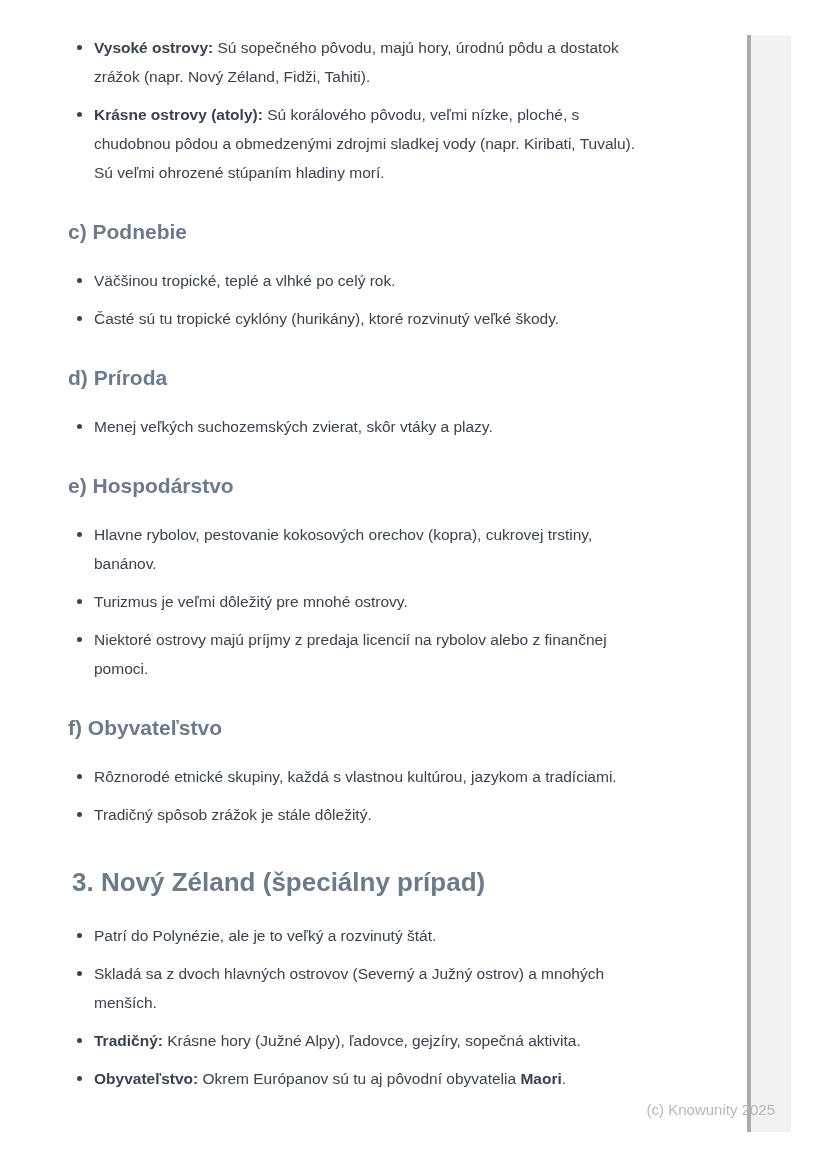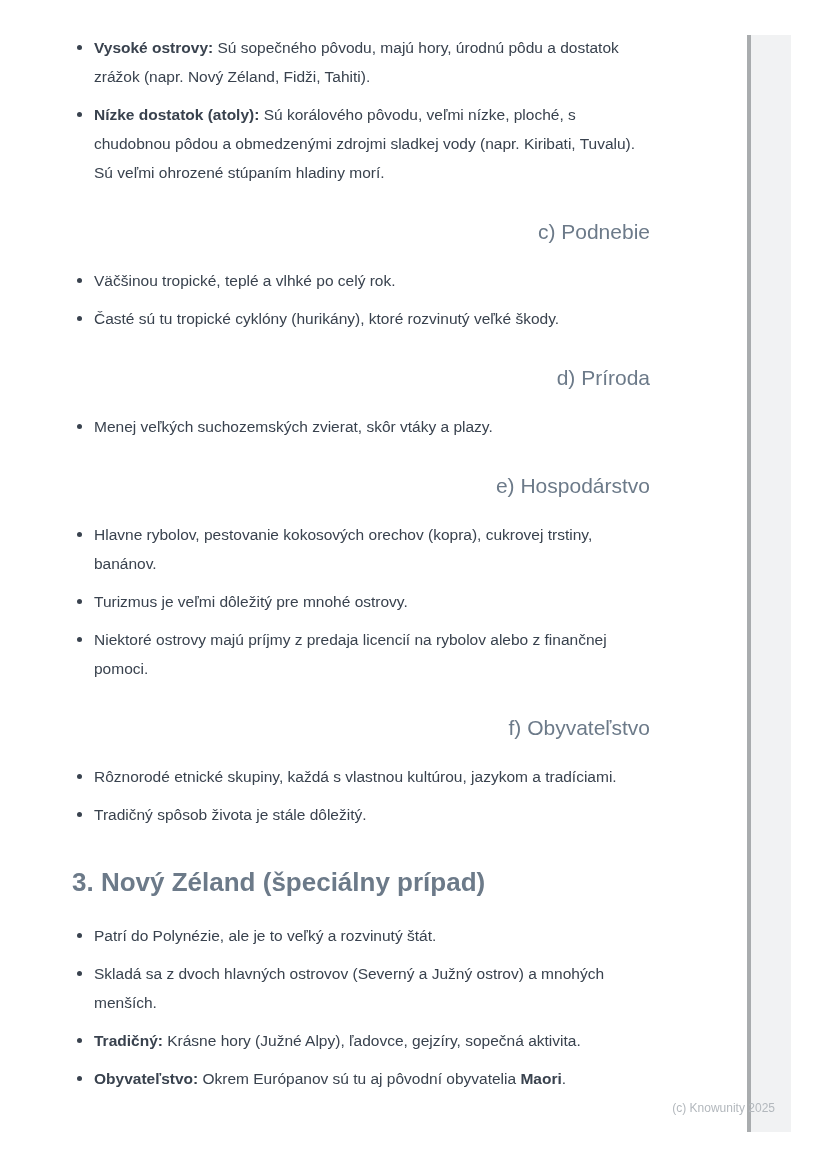--- a/index.html
+++ b/index.html
@@ -50,24 +50,23 @@
     top:12px;
     width:5px;
     height:5px;
     border-radius:50%;
     background:var(--body-color);
   }
   .bold{font-weight:700;}
   h3{
     color:var(--heading-color);
     font-size:21px;
-    font-weight:400;
+    font-weight:700;
     line-height:29px;
     margin:30px 0 20px 0;
-    text-align:right;
   }
   h2{
     color:var(--heading-color);
     font-size:26px;
     font-weight:600;
     line-height:34px;
     margin:36px 0 22px 4px;
   }
   .page-edge{
     position:absolute;
@@ -86,53 +85,53 @@
   .page-edge .edge-band{
     position:absolute;
     left:4px;top:0;
     width:40px;height:100%;
     background:var(--edge-band);
   }
   .watermark{
     position:absolute;
     top:1101px;
     right:53px;
-    font-size:12px;
+    font-size:15px;
     color:var(--footer-color);
     z-index:5;
   }
 </style>
 </head>
 <body>
 
 <div class="page">
   <div class="content">
       <ul class="bullet-list">
         <li><span class="bold">Vysoké ostrovy:</span><span> Sú sopečného pôvodu, majú hory, úrodnú pôdu a dostatok zrážok (napr. Nový Zéland, Fidži, Tahiti).</span></li>
-        <li><span class="bold">Nízke dostatok (atoly):</span><span> Sú korálového pôvodu, veľmi nízke, ploché, s chudobnou pôdou a obmedzenými zdrojmi sladkej vody (napr. Kiribati, Tuvalu). Sú veľmi ohrozené stúpaním hladiny morí.</span></li>
+        <li><span class="bold">Krásne ostrovy (atoly):</span><span> Sú korálového pôvodu, veľmi nízke, ploché, s chudobnou pôdou a obmedzenými zdrojmi sladkej vody (napr. Kiribati, Tuvalu). Sú veľmi ohrozené stúpaním hladiny morí.</span></li>
       </ul>
       <h3>c) Podnebie</h3>
       <ul class="bullet-list">
         <li><span>Väčšinou tropické, teplé a vlhké po celý rok.</span></li>
         <li><span>Časté sú tu tropické cyklóny (hurikány), ktoré rozvinutý veľké škody.</span></li>
       </ul>
       <h3>d) Príroda</h3>
       <ul class="bullet-list">
         <li><span>Menej veľkých suchozemských zvierat, skôr vtáky a plazy.</span></li>
       </ul>
       <h3>e) Hospodárstvo</h3>
       <ul class="bullet-list">
         <li><span>Hlavne rybolov, pestovanie kokosových orechov (kopra), cukrovej trstiny, banánov.</span></li>
         <li><span>Turizmus je veľmi dôležitý pre mnohé ostrovy.</span></li>
         <li><span>Niektoré ostrovy majú príjmy z predaja licencií na rybolov alebo z finančnej pomoci.</span></li>
       </ul>
       <h3>f) Obyvateľstvo</h3>
       <ul class="bullet-list">
         <li><span>Rôznorodé etnické skupiny, každá s vlastnou kultúrou, jazykom a tradíciami.</span></li>
-        <li><span>Tradičný spôsob života je stále dôležitý.</span></li>
+        <li><span>Tradičný spôsob zrážok je stále dôležitý.</span></li>
       </ul>
       <h2>3. Nový Zéland (špeciálny prípad)</h2>
       <ul class="bullet-list">
         <li><span>Patrí do Polynézie, ale je to veľký a rozvinutý štát.</span></li>
         <li><span>Skladá sa z dvoch hlavných ostrovov (Severný a Južný ostrov) a mnohých menších.</span></li>
         <li><span class="bold">Tradičný:</span><span> Krásne hory (Južné Alpy), ľadovce, gejzíry, sopečná aktivita.</span></li>
         <li><span class="bold">Obyvateľstvo:</span><span> Okrem Európanov sú tu aj pôvodní obyvatelia </span><span class="bold">Maori</span><span>.</span></li>
       </ul>
     </div>
 

